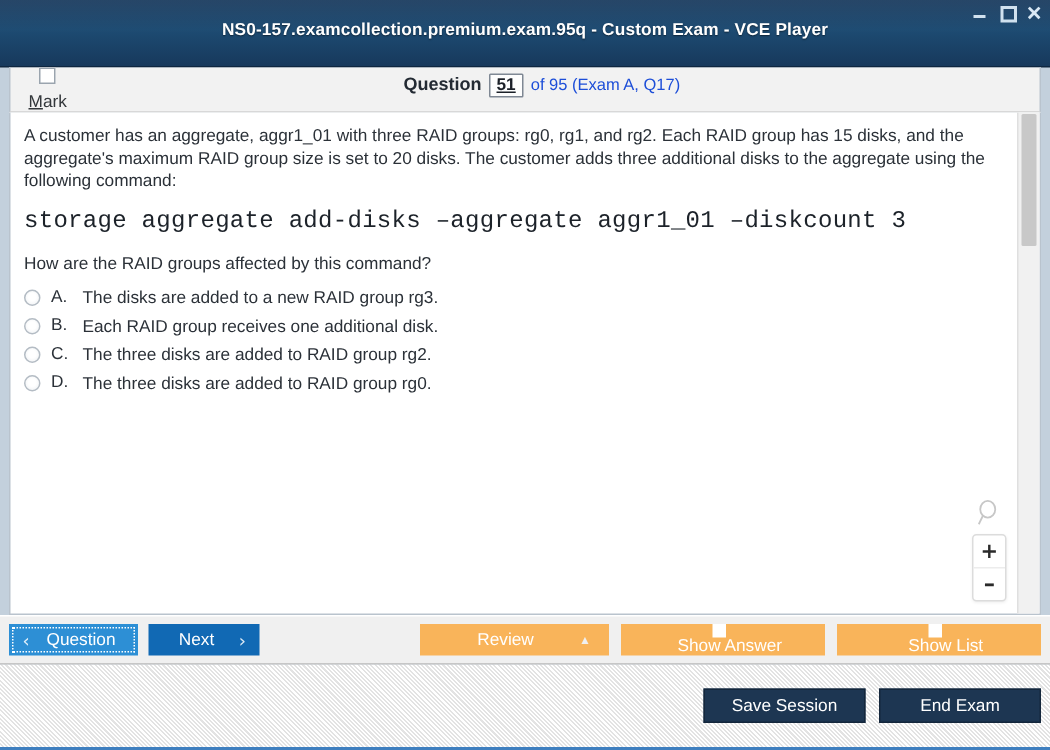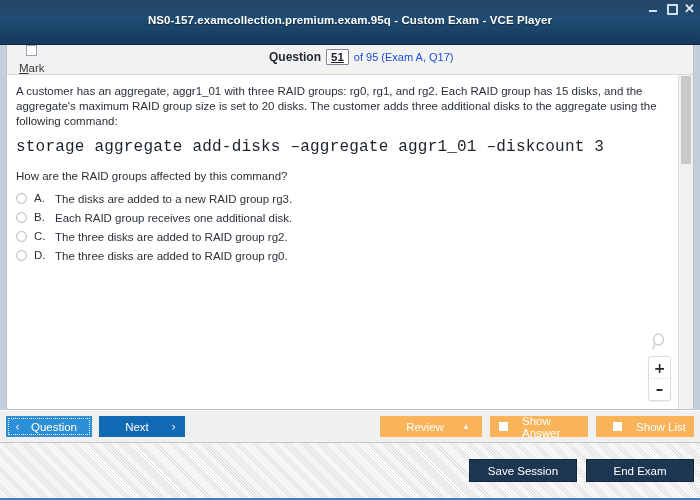--- a/index.html
+++ b/index.html
@@ -320,21 +320,21 @@
     box-sizing: border-box;
     padding: 0;
   }
   .btn-prev {
     width: 86px; height: 21px;
     background: #2d8fd5;
     outline: 1px dotted #ffffff;
     outline-offset: -3px;
   }
   .btn-next {
-    width: 86px; height: 21px;
+    width: 74px; height: 21px;
     background: #1169b4;
     margin-left: 7px;
   }
   .btn .chev {
     position: absolute;
     font-size: 12px;
     color: rgba(255,255,255,.85);
     font-family: "DejaVu Sans", sans-serif;
   }
   .btn-prev .chev { left: 9px; }
@@ -343,34 +343,35 @@
   .btn-next .lbl { margin-right: 10px; }
 
   .spacer { flex: 1 1 auto; }
 
   .btn-orange {
     height: 21px;
     background: #f9b45a;
     color: #ffffff;
     font-size: 11.5px;
   }
-  .btn-review { width: 102px; margin-right: 8px; }
+  .btn-review { width: 126px; margin-right: 8px; }
   .btn-review .tri {
     position: absolute;
     right: 12px;
     font-size: 8px;
     color: #f0f0f0;
     line-height: 1;
   }
   .btn-review .lbl { margin-right: 12px; }
   .btn-show {
-    width: 98px;
+    width: 136px;
     margin-right: 8px;
-    justify-content: center;
+    justify-content: space-between;
     padding-left: 9px;
+    flex-direction: column;
   }
   .btn-show:last-child { margin-right: 0; }
   .sq {
     width: 9px; height: 9px;
     background: #ffffff;
     display: inline-block;
     margin-right: 14px;
     flex: 0 0 9px;
   }
 

